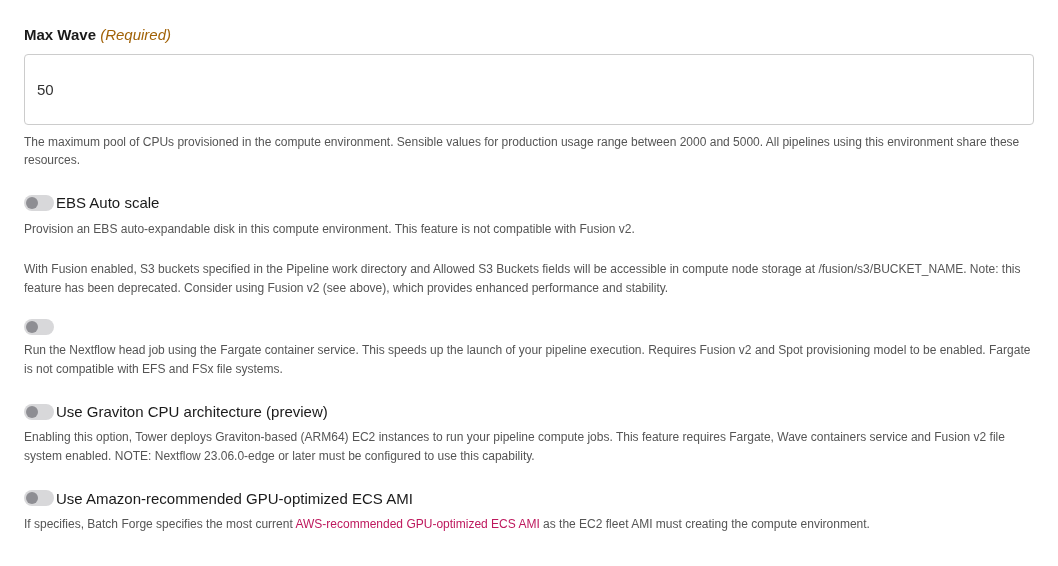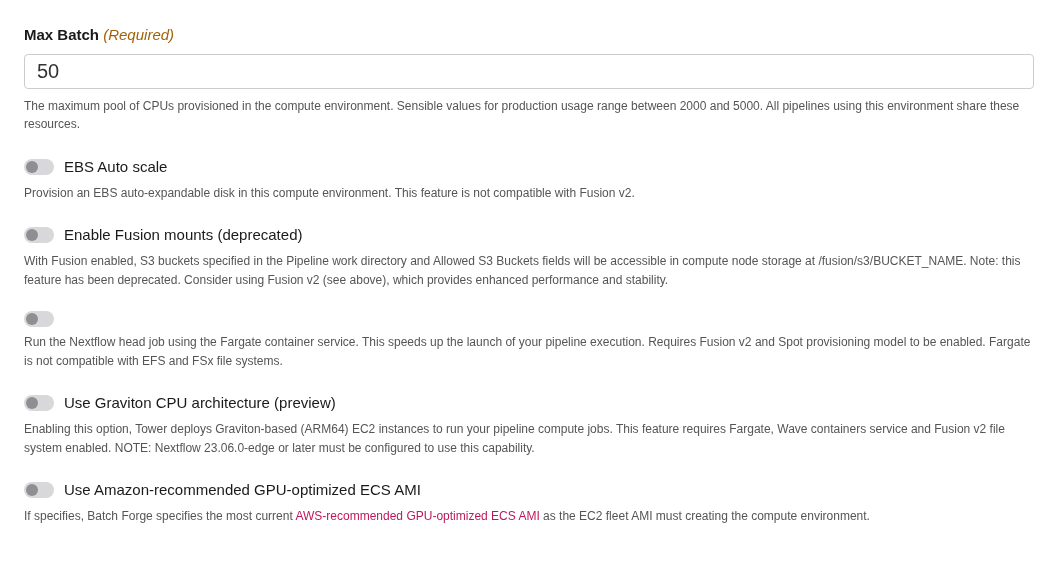--- a/index.html
+++ b/index.html
@@ -18,39 +18,39 @@
       margin-bottom: 8px;
     }
     .field-label .title { font-weight: 600; }
     .field-label .required {
       font-style: italic;
       font-weight: 400;
       color: #a16207;
     }
     .text-input {
       width: 100%;
-      padding: 5px 12px;
-      font-size: 20px;
+      padding: 26px 12px;
+      font-size: 15px;
       border: 1px solid #ccc;
       border-radius: 4px;
       outline: none;
       color: #333;
       margin-bottom: 8px;
     }
     .help-text {
       color: #555;
       font-size: 12px;
       line-height: 1.55;
     }
     .help-text a { color: #be185d; text-decoration: none; }
     .toggle-group { margin-top: 22px; }
     .toggle-row {
       display: flex;
       align-items: center;
-      gap: 10px;
+      gap: 2px;
       margin-bottom: 6px;
     }
     .toggle {
       width: 30px;
       height: 16px;
       background: #d8d8da;
       border-radius: 999px;
       position: relative;
       cursor: pointer;
       flex: 0 0 auto;
@@ -69,45 +69,39 @@
       color: #1a1a1a;
     }
   </style>
 </head>
 <body>
 
 
 
 
 <div class="field-label">
-  <span class="title">Max Batch</span>
+  <span class="title">Max Wave</span>
   <span class="required">(Required)</span>
 </div>
 <input type="text" class="text-input" value="50" style="">
 <div class="help-text">The maximum pool of CPUs provisioned in the compute environment. Sensible values for production usage range between 2000 and 5000. All pipelines using this environment share these resources.</div>
 
 
 <div class="toggle-group">
   <div class="toggle-row">
     <div class="toggle">
         <div class="knob"></div>
       </div>
     <div class="toggle-label">EBS Auto scale</div>
   </div>
   <div class="help-text">Provision an EBS auto-expandable disk in this compute environment. This feature is not compatible with Fusion v2.</div>
 </div>
 
 
 <div class="toggle-group">
-  <div class="toggle-row">
-    <div class="toggle">
-        <div class="knob"></div>
-      </div>
-    <div class="toggle-label">Enable Fusion mounts (deprecated)</div>
-  </div>
   <div class="help-text">With Fusion enabled, S3 buckets specified in the Pipeline work directory and Allowed S3 Buckets fields will be accessible in compute node storage at /fusion/s3/BUCKET_NAME. Note: this feature has been deprecated. Consider using Fusion v2 (see above), which provides enhanced performance and stability.</div>
 </div>
 
 
 <div class="toggle-group">
   <div class="toggle-row">
     <div class="toggle">
         <div class="knob"></div>
       </div>
   </div>

